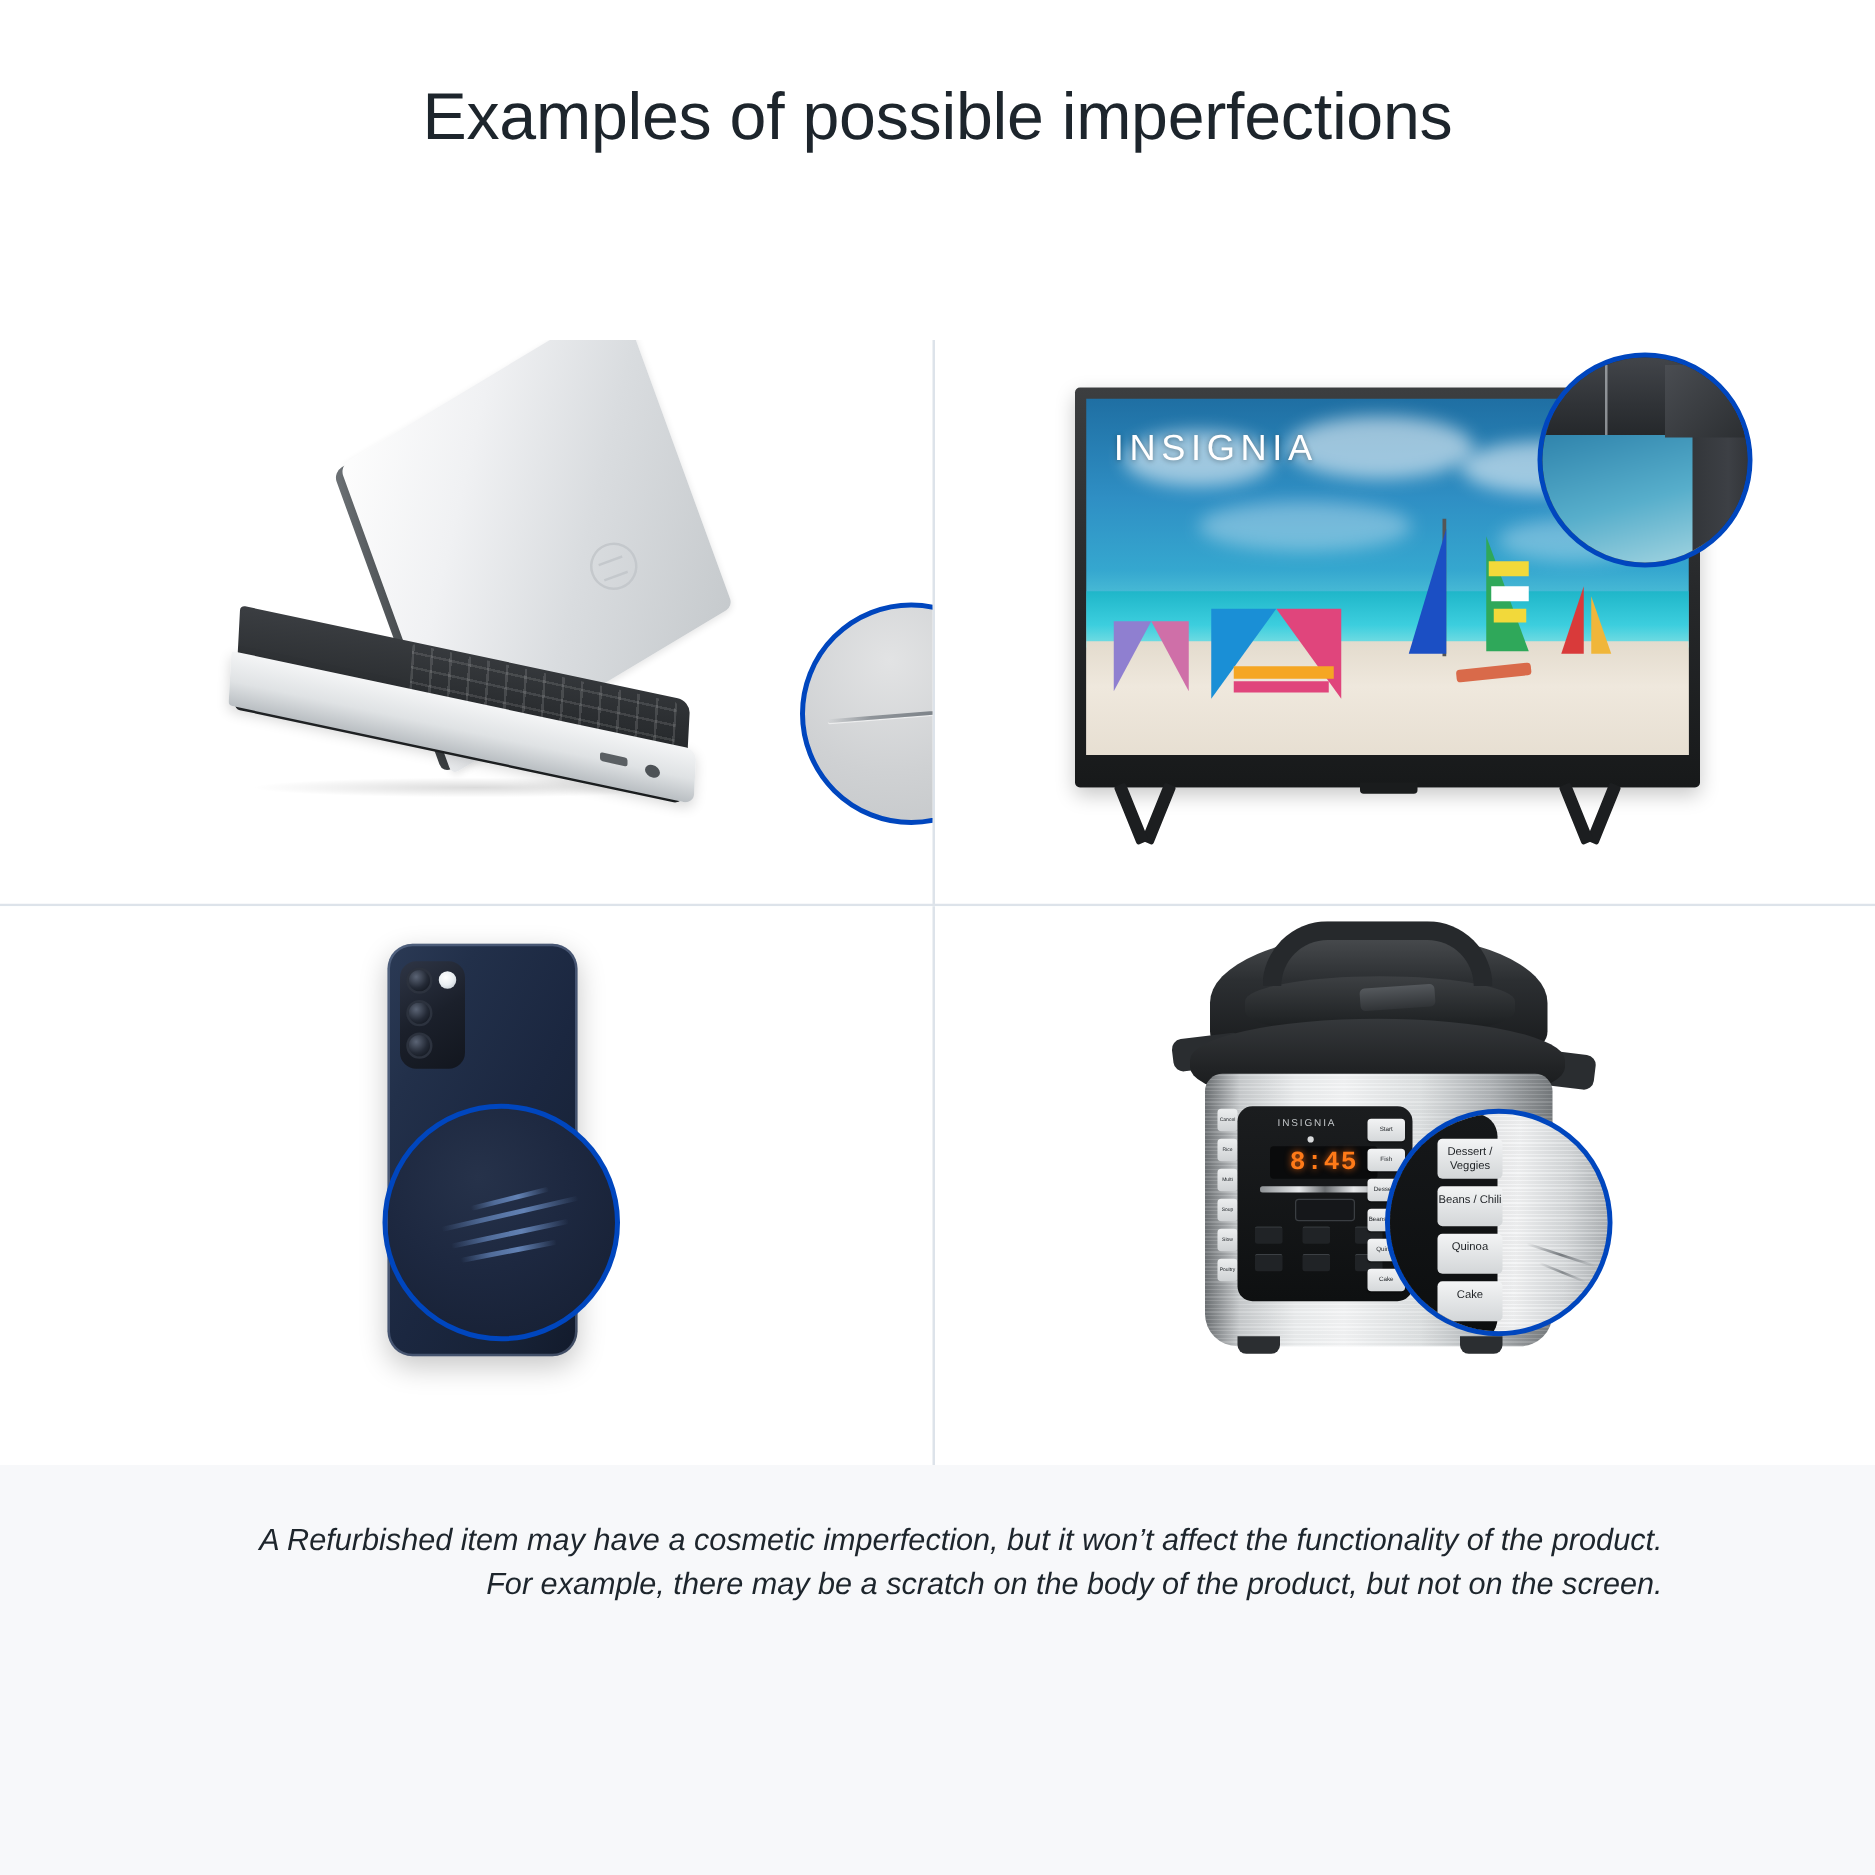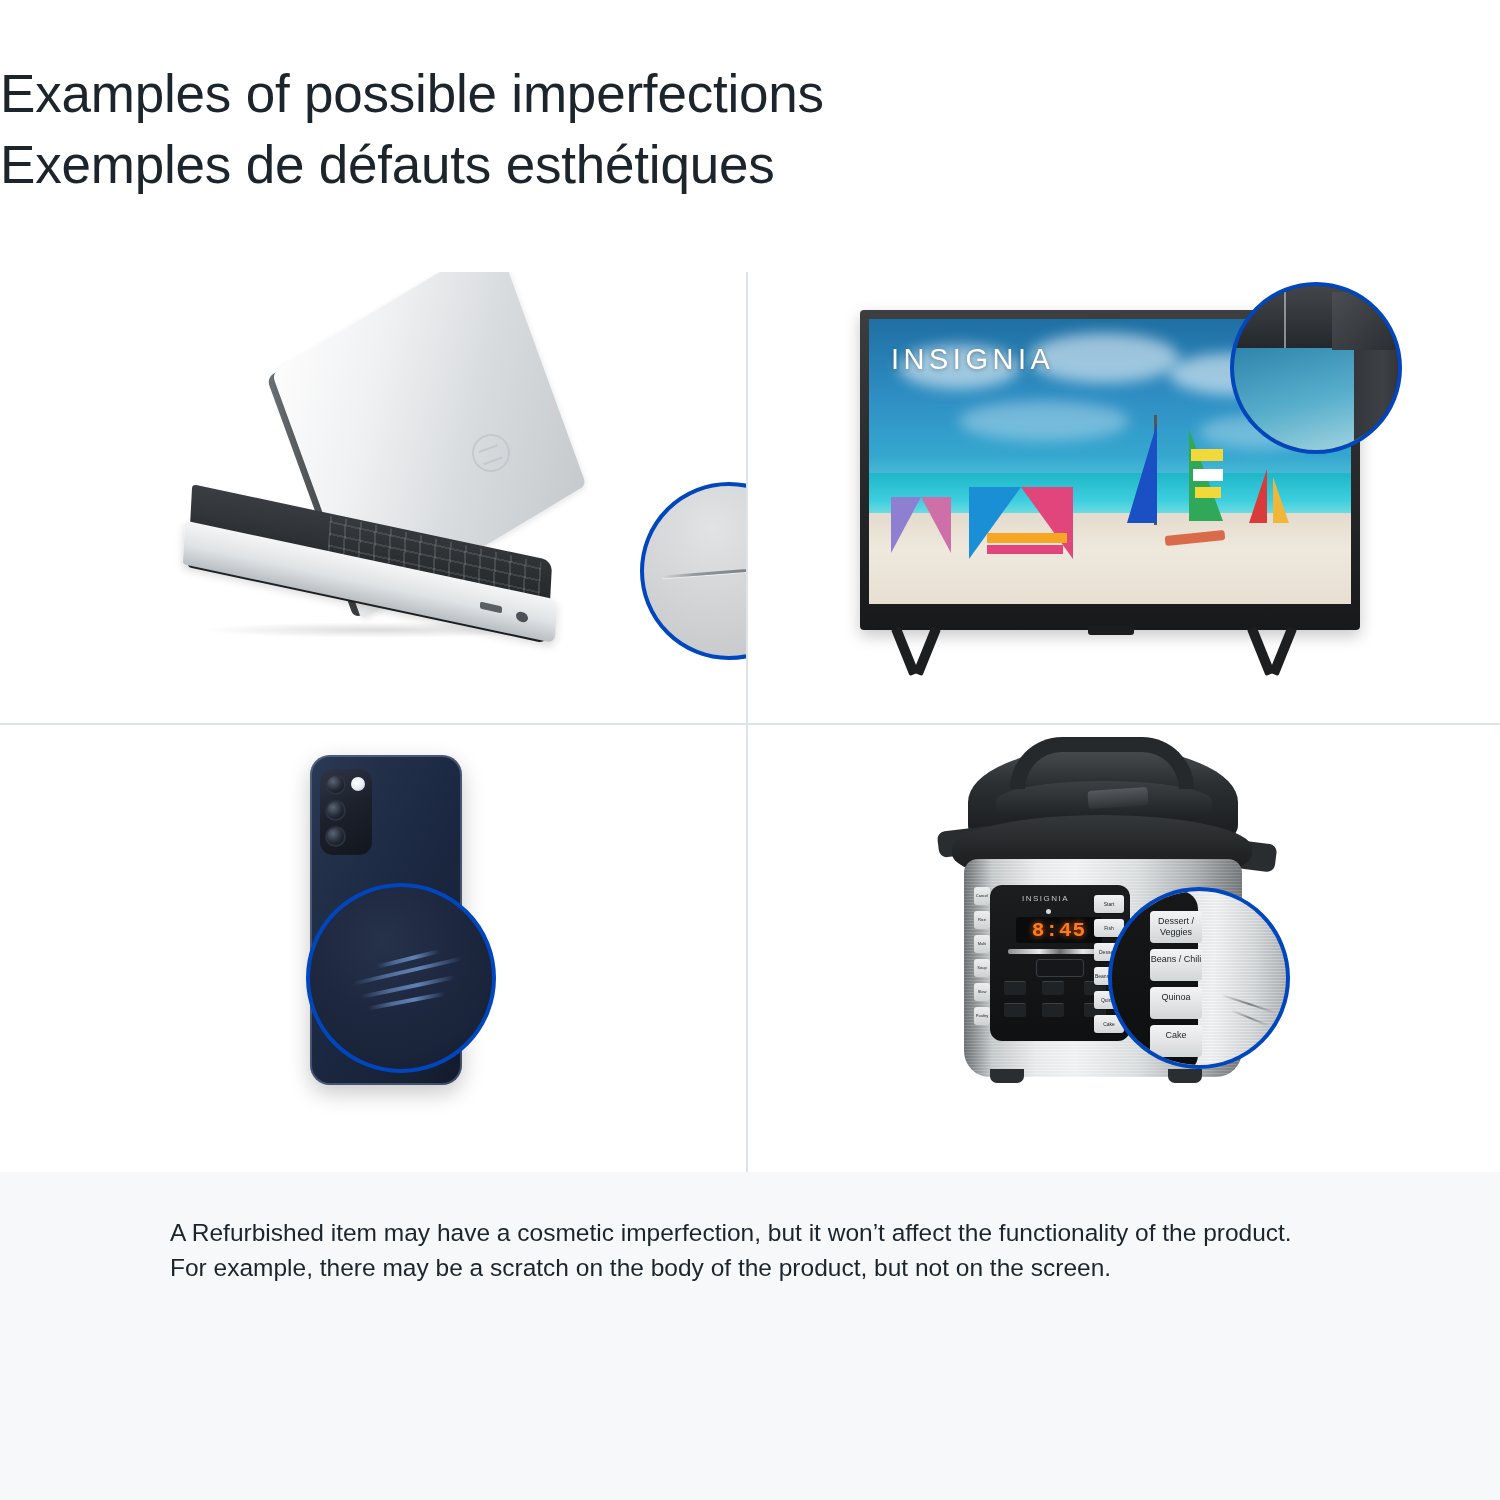--- a/index.html
+++ b/index.html
@@ -8,20 +8,21 @@
     background:#ffffff;
     font-family:"Liberation Sans","DejaVu Sans",sans-serif;
     color:#1d252c;
     overflow:hidden;
   }
   .page{position:relative;width:1500px;height:1500px;box-sizing:border-box;}
 
   
   .title-block{
     position:absolute;top:58px;left:0;width:1500px;
+    text-align:center;
   }
   .title-line{
     font-size:53px;font-weight:300;line-height:1.34;
     letter-spacing:-0.2px;color:#1d252c;
     white-space:nowrap;
   }
 
   
   .grid{
     position:absolute;top:272px;left:0;
@@ -358,36 +359,35 @@
     background:linear-gradient(90deg,rgba(120,124,128,0),rgba(100,105,110,.7),rgba(120,124,128,0));
     transform:rotate(22deg);
   }
 
   
   .footer{
     position:absolute;left:0;top:1172px;width:1500px;height:328px;
     background:#f7f8fa;
   }
   .footer-inner{
-    padding:44px 170px 0 170px;text-align:left;
+    padding:44px 170px 0 170px;text-align:right;font-style:italic;
   }
   .fp{
     font-size:24.5px;font-weight:300;line-height:1.42;color:#1d252c;
     margin:0 0 24px 0;
   }
   .fp.fr{margin-bottom:0;}
 </style>
 </head>
 <body>
 
 <div class="page">
 
   <div class="title-block">
     <div class="title-line">Examples of possible imperfections</div>
-    <div class="title-line">Exemples de défauts esthétiques</div>
   </div>
 
   <div class="grid">
 
     <div class="cell br bb">
       <div class="stage">
         <div class="lt-wrap">
           <div class="lt-shadow"></div>
           <div class="lt-lid-edge"></div>
           <div class="lt-lid"></div>

